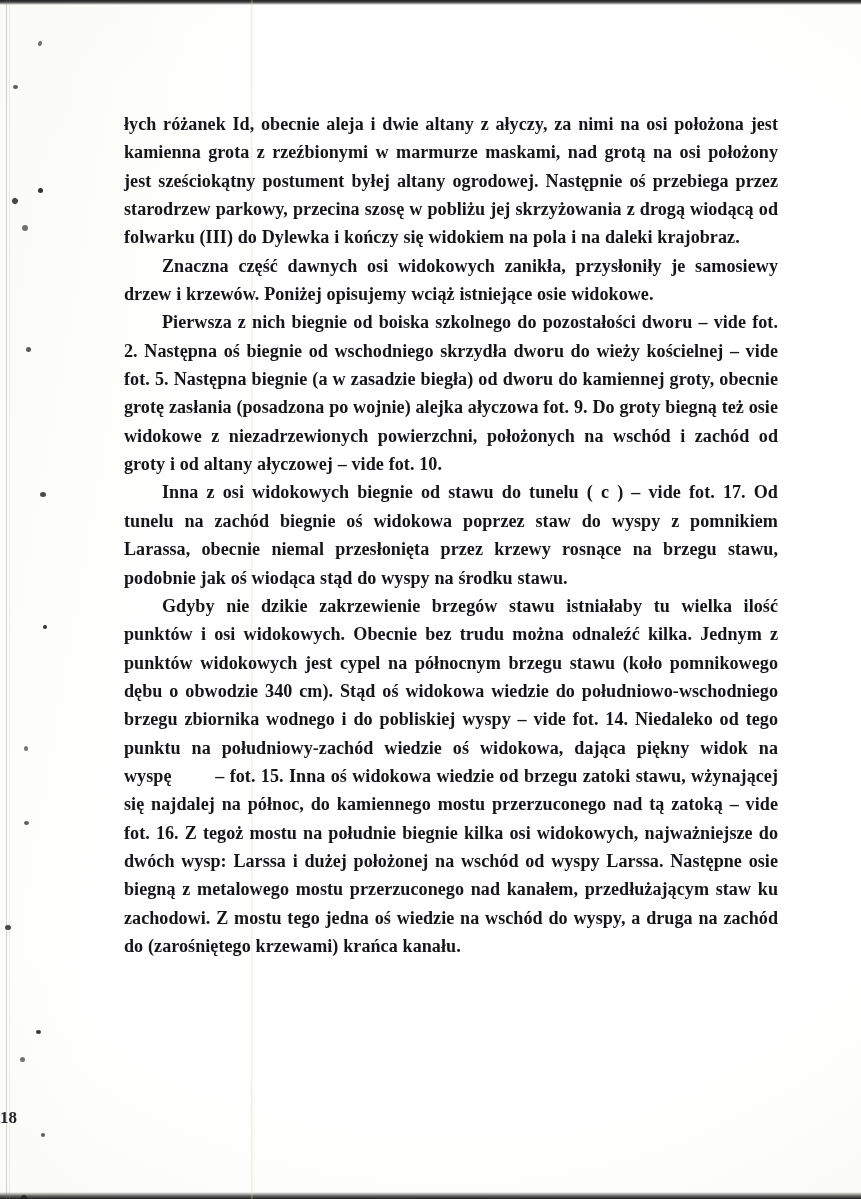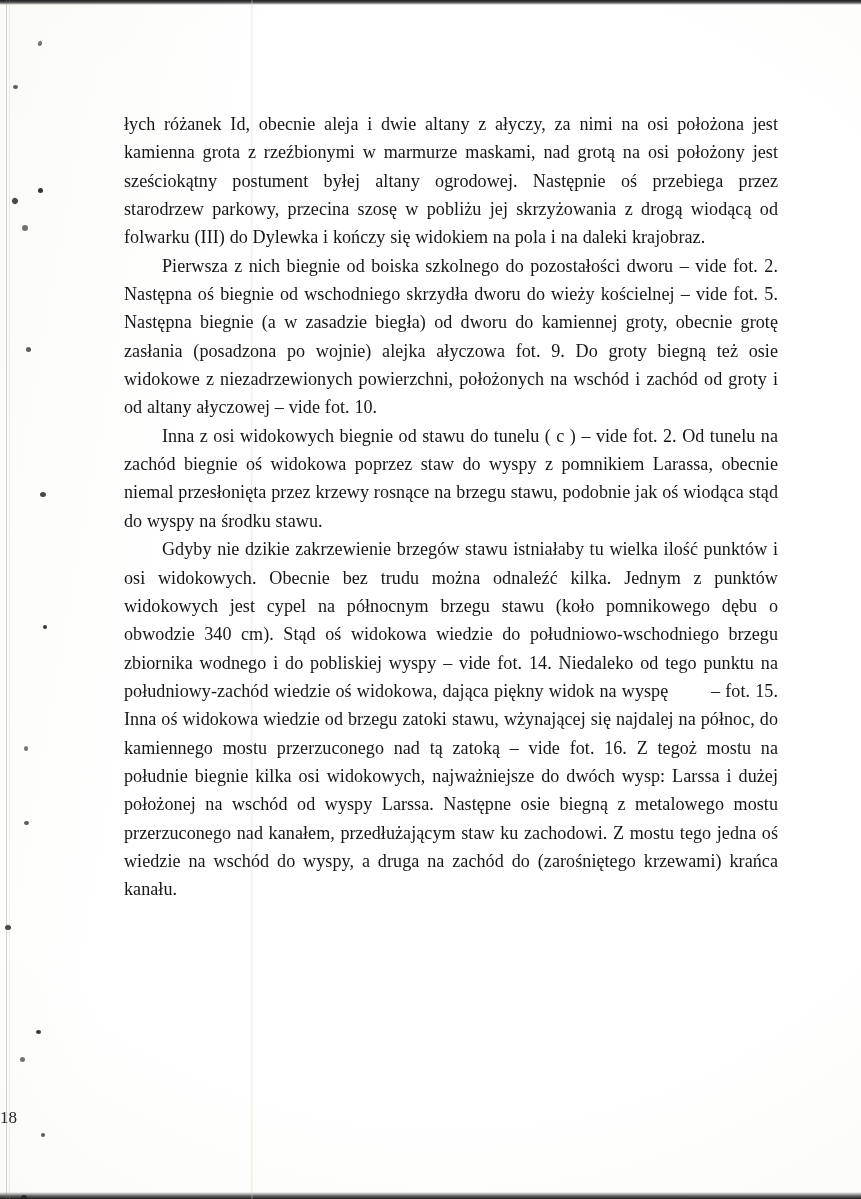--- a/index.html
+++ b/index.html
@@ -10,20 +10,21 @@
   }
 
   .page {
     position: relative;
     width: 861px;
     height: 1199px;
     background: #7dd3fc;
     overflow: hidden;
     font-family: "Liberation Serif", "DejaVu Serif", serif;
     color: #16161a;
+    font-weight: bold;
   }
 
   
   .paper-tone {
     position: absolute;
     inset: 0;
     background:
       linear-gradient(100deg, rgba(250,250,246,0.85) 0%, rgba(255,255,255,0) 26%),
       radial-gradient(115% 80% at 52% 46%, #ffffff 58%, #fbfbf8 80%, #f4f4ef 100%);
     pointer-events: none;
@@ -117,24 +118,25 @@
 
   <div class="scan-streak s1"></div>
   <div class="scan-streak s2"></div>
   <div class="scan-streak s3"></div>
   <div class="scan-streak s4"></div>
 
   <div class="text-block">
 
     <p class="para flush">łych różanek Id, obecnie aleja i dwie altany z ałyczy, za nimi na osi położona jest kamienna grota z rzeźbionymi w marmurze maskami, nad grotą na osi położony jest sześciokątny postument byłej altany ogrodowej. Następnie oś przebiega przez starodrzew parkowy, przecina szosę w pobliżu jej skrzyżowania z drogą wiodącą od folwarku (III) do Dylewka i kończy się widokiem na pola i na daleki krajobraz.</p>
 
+    <p class="para indent">Znaczna część dawnych osi widokowych zanikła, przysłoniły je samosiewy drzew i krzewów. Poniżej opisujemy wciąż istniejące osie widokowe.</p>
 
     <p class="para indent">Pierwsza z nich biegnie od boiska szkolnego do pozostałości dworu – vide fot. 2. Następna oś biegnie od wschodniego skrzydła dworu do wieży kościelnej – vide fot. 5. Następna biegnie (a w zasadzie biegła) od dworu do kamiennej groty, obecnie grotę zasłania (posadzona po wojnie) alejka ałyczowa fot. 9. Do groty biegną też osie widokowe z niezadrzewionych powierzchni, położonych na wschód i zachód od groty i od altany ałyczowej – vide fot. 10.</p>
 
-    <p class="para indent">Inna z osi widokowych biegnie od stawu do tunelu ( c ) – vide fot. 2. Od tunelu na zachód biegnie oś widokowa poprzez staw do wyspy z pomnikiem Larassa, obecnie niemal przesłonięta przez krzewy rosnące na brzegu stawu, podobnie jak oś wiodąca stąd do wyspy na środku stawu.</p>
+    <p class="para indent">Inna z osi widokowych biegnie od stawu do tunelu ( c ) – vide fot. 17. Od tunelu na zachód biegnie oś widokowa poprzez staw do wyspy z pomnikiem Larassa, obecnie niemal przesłonięta przez krzewy rosnące na brzegu stawu, podobnie jak oś wiodąca stąd do wyspy na środku stawu.</p>
 
     <p class="para indent"><span>Gdyby nie dzikie zakrzewienie brzegów stawu istniałaby tu wielka ilość punktów i osi widokowych. Obecnie bez trudu można odnaleźć kilka. Jednym z punktów widokowych jest cypel na północnym brzegu stawu (koło pomnikowego dębu o obwodzie 340 cm). Stąd oś widokowa wiedzie do południowo-wschodniego brzegu zbiornika wodnego i do pobliskiej wyspy – vide fot. 14. Niedaleko od tego punktu na południowy-zachód wiedzie oś widokowa, dająca piękny widok na wyspę</span><span class="faded-word">&nbsp;&nbsp;&nbsp;&nbsp;&nbsp;&nbsp;</span><span>– fot. 15. Inna oś widokowa wiedzie od brzegu zatoki stawu, wżynającej się najdalej na północ, do kamiennego mostu przerzuconego nad tą zatoką – vide fot. 16. Z tegoż mostu na południe biegnie kilka osi widokowych, najważniejsze do dwóch wysp: Larssa i dużej położonej na wschód od wyspy Larssa. Następne osie biegną z metalowego mostu przerzuconego nad kanałem, przedłużającym staw ku zachodowi. Z mostu tego jedna oś wiedzie na wschód do wyspy, a druga na zachód do (zarośniętego krzewami) krańca kanału.</span></p>
 
   </div>
 
   <div class="folio">18</div>
 
 <div class="speck" style="left: 38px; top: 41.28px; width: 4px; height: 5px; background: rgb(27, 27, 27); opacity: 0.62; transform: rotate(18deg);"></div>
     <div class="speck" style="left: 13px; top: 85.14px; width: 5px; height: 4px; background: rgb(27, 27, 27); opacity: 0.71;"></div>
     <div class="speck" style="left: 12px; top: 197.8px; width: 6px; height: 6px; background: rgb(27, 27, 27); opacity: 0.8; transform: rotate(35deg);"></div>

